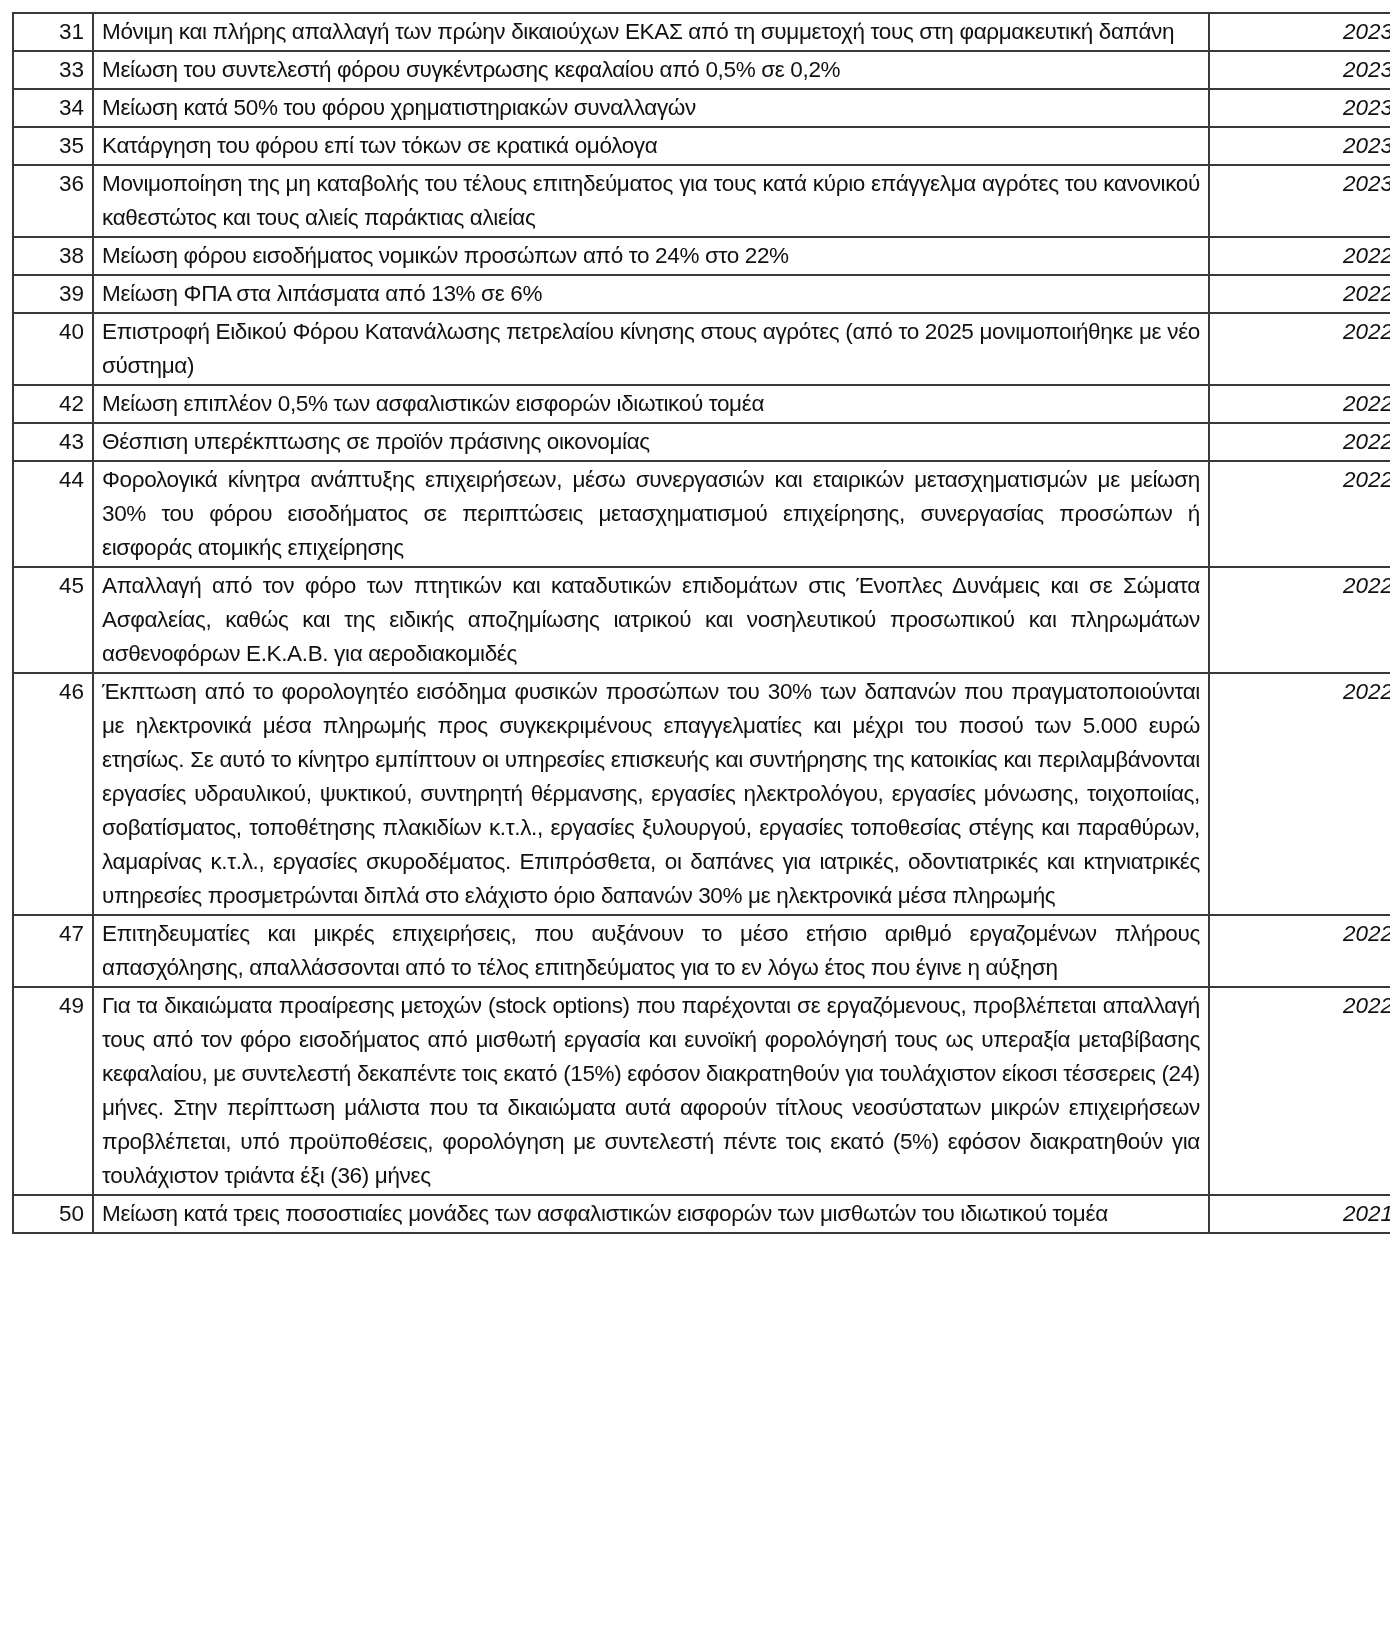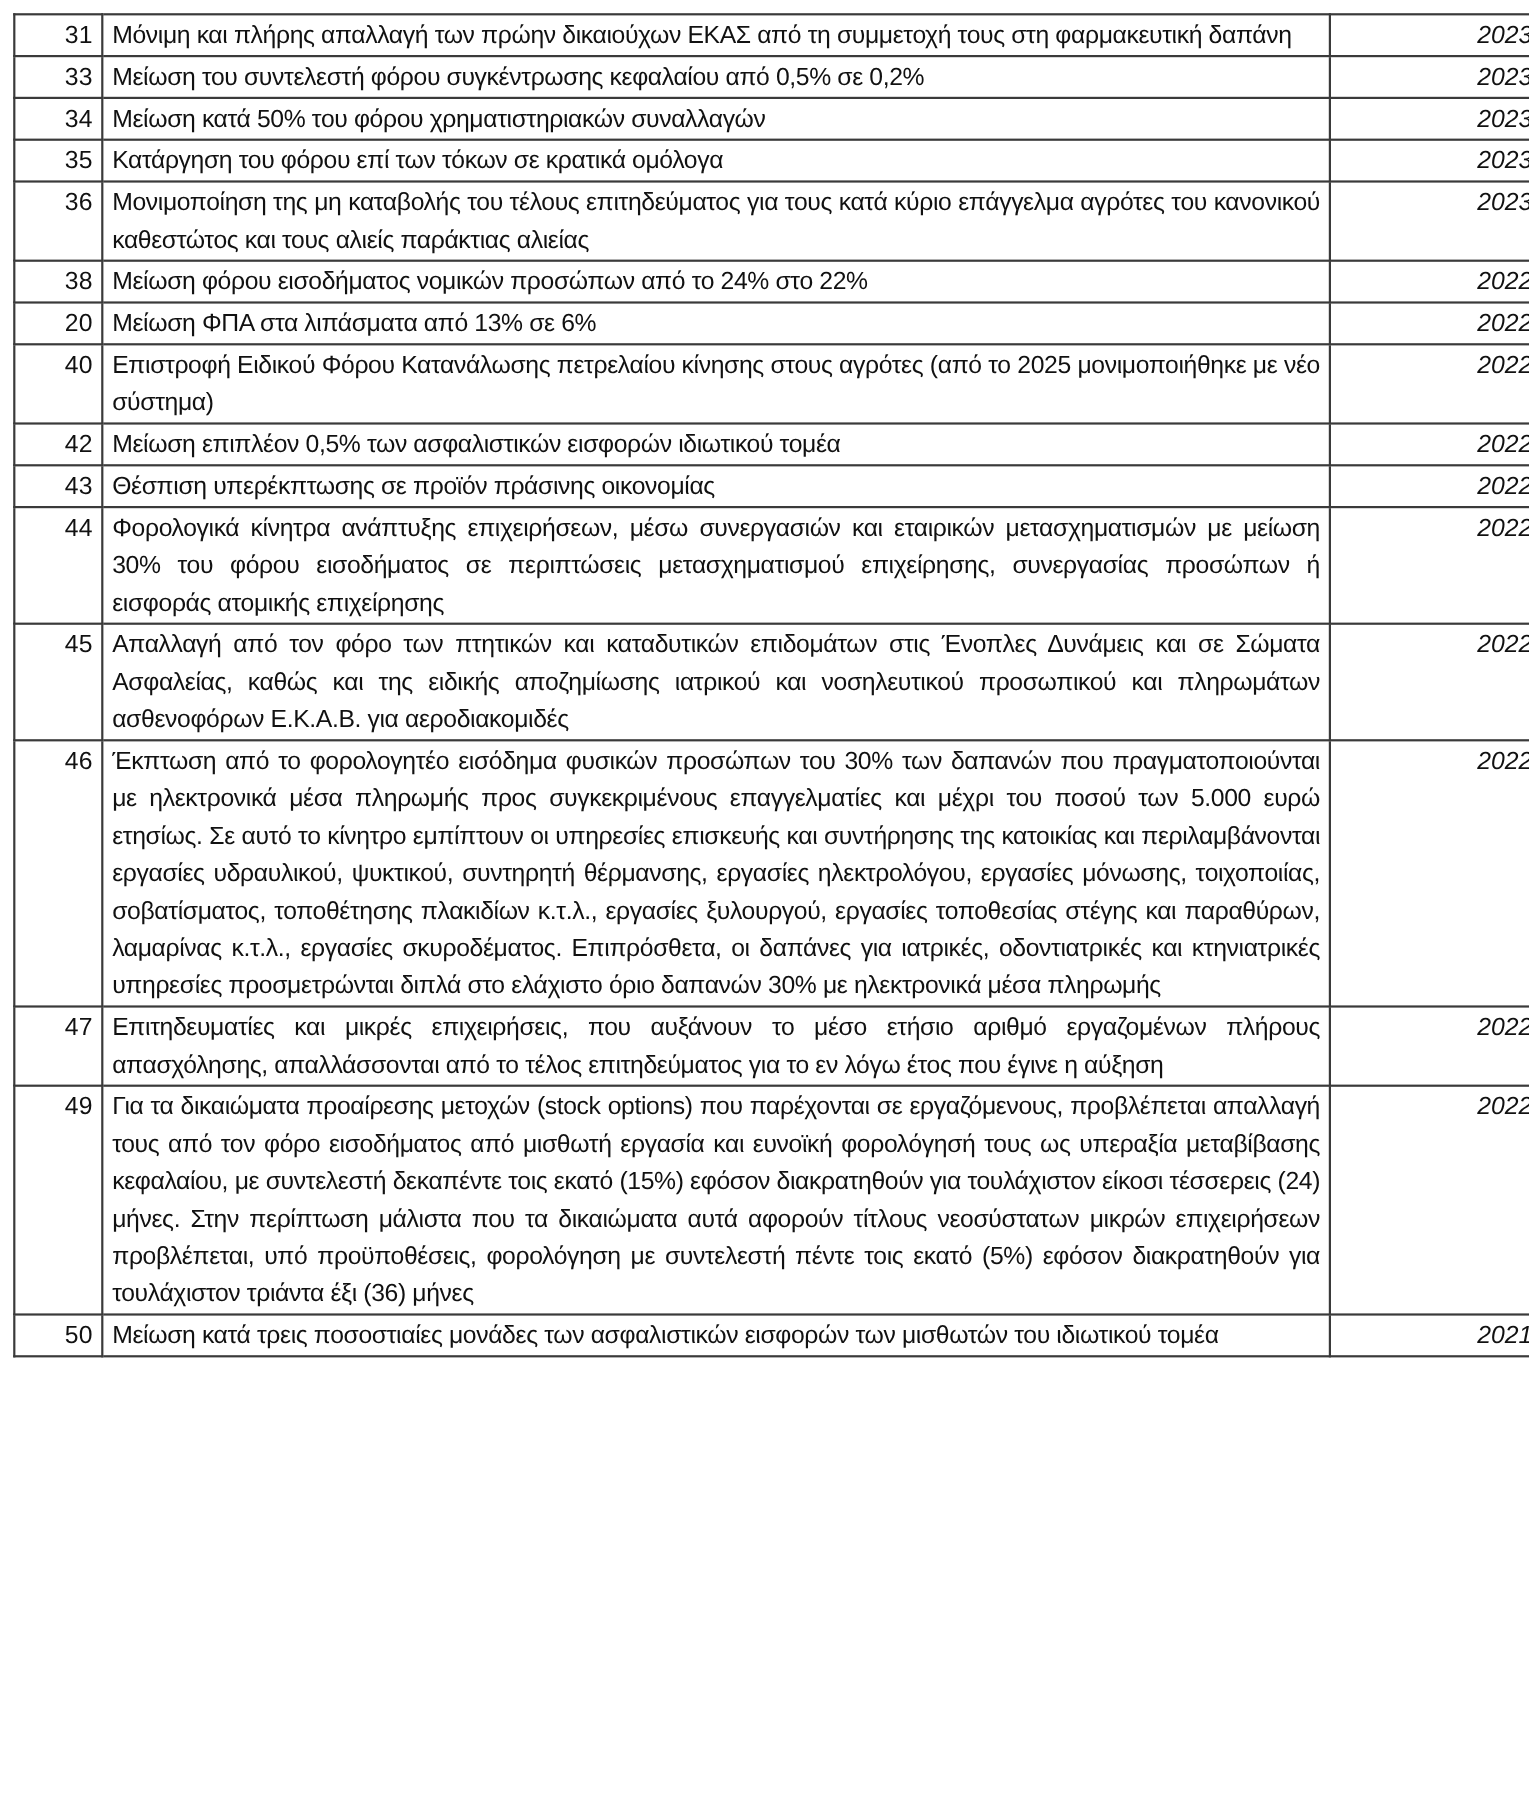--- a/index.html
+++ b/index.html
@@ -83,21 +83,21 @@
         <td class="num">36</td>
         <td class="text">Μονιμοποίηση της μη καταβολής του τέλους επιτηδεύματος για τους κατά κύριο επάγγελμα αγρότες του κανονικού καθεστώτος και τους αλιείς παράκτιας αλιείας</td>
         <td class="year">2023</td>
       </tr>
     <tr>
         <td class="num">38</td>
         <td class="text">Μείωση φόρου εισοδήματος νομικών προσώπων από το 24% στο 22%</td>
         <td class="year">2022</td>
       </tr>
     <tr>
-        <td class="num">20</td>
+        <td class="num">39</td>
         <td class="text">Μείωση ΦΠΑ στα λιπάσματα από 13% σε 6%</td>
         <td class="year">2022</td>
       </tr>
     <tr>
         <td class="num">40</td>
         <td class="text">Επιστροφή Ειδικού Φόρου Κατανάλωσης πετρελαίου κίνησης στους αγρότες (από το 2025 μονιμοποιήθηκε με νέο σύστημα)</td>
         <td class="year">2022</td>
       </tr>
     <tr>
         <td class="num">42</td>

